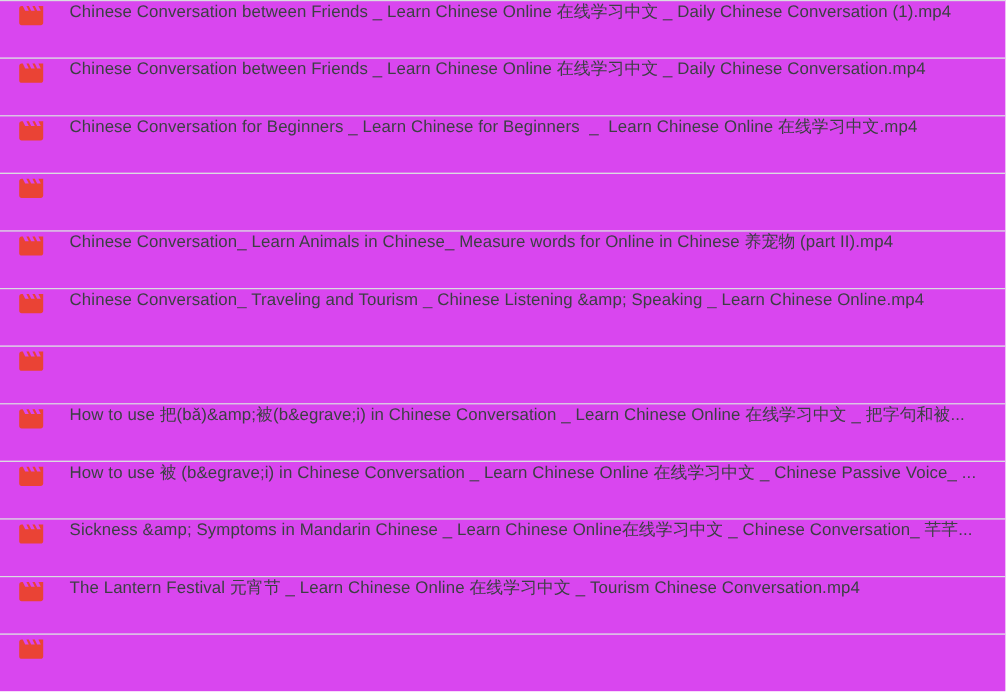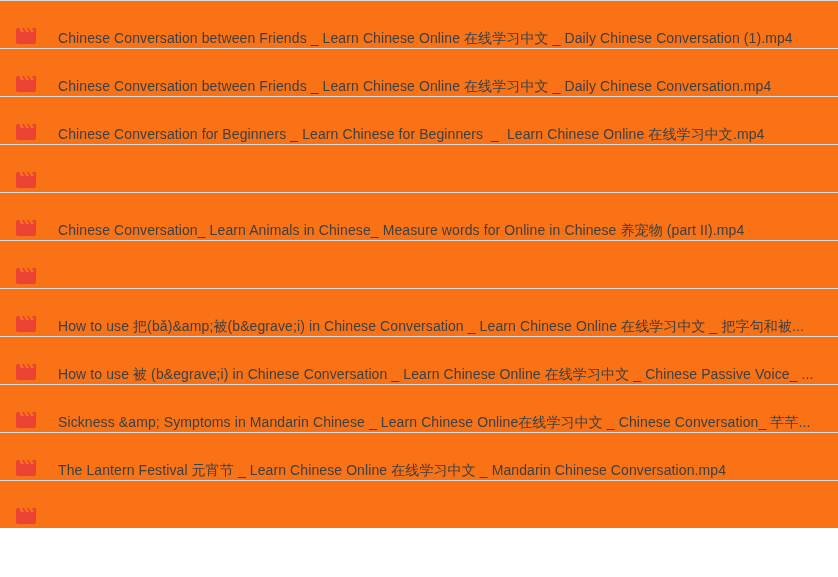--- a/index.html
+++ b/index.html
@@ -11,25 +11,25 @@
     overflow: hidden;
     font-family: "Liberation Sans", sans-serif;
   }
   .file-list {
     width: 838px;
   }
   .row {
     box-sizing: border-box;
     height: 48px;
     display: flex;
-    align-items: flex-end;
+    align-items: flex-start;
     border-top: 1px solid #dadce0;
     padding-left: 14px;
     padding-right: 6px;
-    background: #f97316;
+    background: #d946ef;
     cursor: pointer;
   }
   .icon {
     width: 24px;
     height: 24px;
     flex: 0 0 24px;
     margin-right: 20px;
     display: inline-flex;
     align-items: center;
     justify-content: center;
@@ -90,20 +90,28 @@
 
   <div class="row">
     <span class="icon">
       <svg viewBox="0 0 24 24" aria-hidden="true">
         <path d="M18 4l2 4h-3l-2-4h-2l2 4h-3l-2-4H8l2 4H7L5 4H4c-1.1 0-2 .9-2 2v12c0 1.1.9 2 2 2h16c1.1 0 2-.9 2-2V4h-4z" fill="#EA4335"></path>
       </svg>
     </span>
     <span class="fname">Chinese Conversation_ Learn Animals in Chinese_ Measure words for Online in Chinese 养宠物 (part II).mp4</span>
   </div>
 
+  <div class="row">
+    <span class="icon">
+      <svg viewBox="0 0 24 24" aria-hidden="true">
+        <path d="M18 4l2 4h-3l-2-4h-2l2 4h-3l-2-4H8l2 4H7L5 4H4c-1.1 0-2 .9-2 2v12c0 1.1.9 2 2 2h16c1.1 0 2-.9 2-2V4h-4z" fill="#EA4335"></path>
+      </svg>
+    </span>
+    <span class="fname">Chinese Conversation_ Traveling and Tourism _ Chinese Listening &amp;amp; Speaking _ Learn Chinese Online.mp4</span>
+  </div>
 
   <div class="row">
     <span class="icon">
       <svg viewBox="0 0 24 24" aria-hidden="true">
         <path d="M18 4l2 4h-3l-2-4h-2l2 4h-3l-2-4H8l2 4H7L5 4H4c-1.1 0-2 .9-2 2v12c0 1.1.9 2 2 2h16c1.1 0 2-.9 2-2V4h-4z" fill="#EA4335"></path>
       </svg>
     </span>
   </div>
 
   <div class="row">
@@ -132,21 +140,21 @@
     </span>
     <span class="fname">Sickness &amp;amp; Symptoms in Mandarin Chinese _ Learn Chinese Online在线学习中文 _ Chinese Conversation_ 芊芊...</span>
   </div>
 
   <div class="row">
     <span class="icon">
       <svg viewBox="0 0 24 24" aria-hidden="true">
         <path d="M18 4l2 4h-3l-2-4h-2l2 4h-3l-2-4H8l2 4H7L5 4H4c-1.1 0-2 .9-2 2v12c0 1.1.9 2 2 2h16c1.1 0 2-.9 2-2V4h-4z" fill="#EA4335"></path>
       </svg>
     </span>
-    <span class="fname">The Lantern Festival 元宵节 _ Learn Chinese Online 在线学习中文 _ Mandarin Chinese Conversation.mp4</span>
+    <span class="fname">The Lantern Festival 元宵节 _ Learn Chinese Online 在线学习中文 _ Tourism Chinese Conversation.mp4</span>
   </div>
 
   <div class="row">
     <span class="icon">
       <svg viewBox="0 0 24 24" aria-hidden="true">
         <path d="M18 4l2 4h-3l-2-4h-2l2 4h-3l-2-4H8l2 4H7L5 4H4c-1.1 0-2 .9-2 2v12c0 1.1.9 2 2 2h16c1.1 0 2-.9 2-2V4h-4z" fill="#EA4335"></path>
       </svg>
     </span>
   </div>
 </div>

